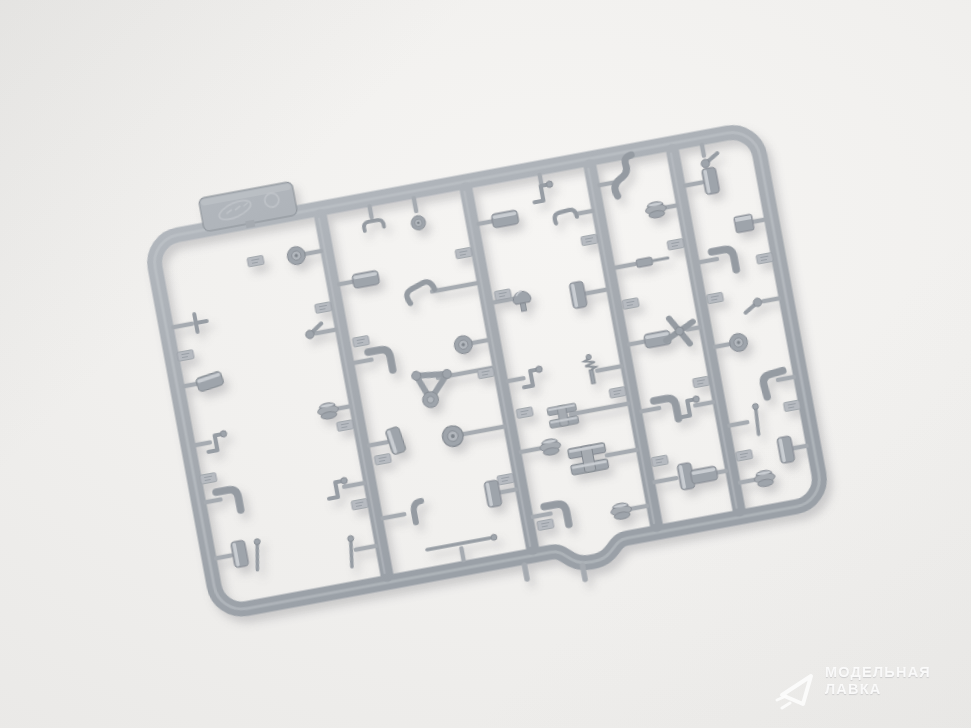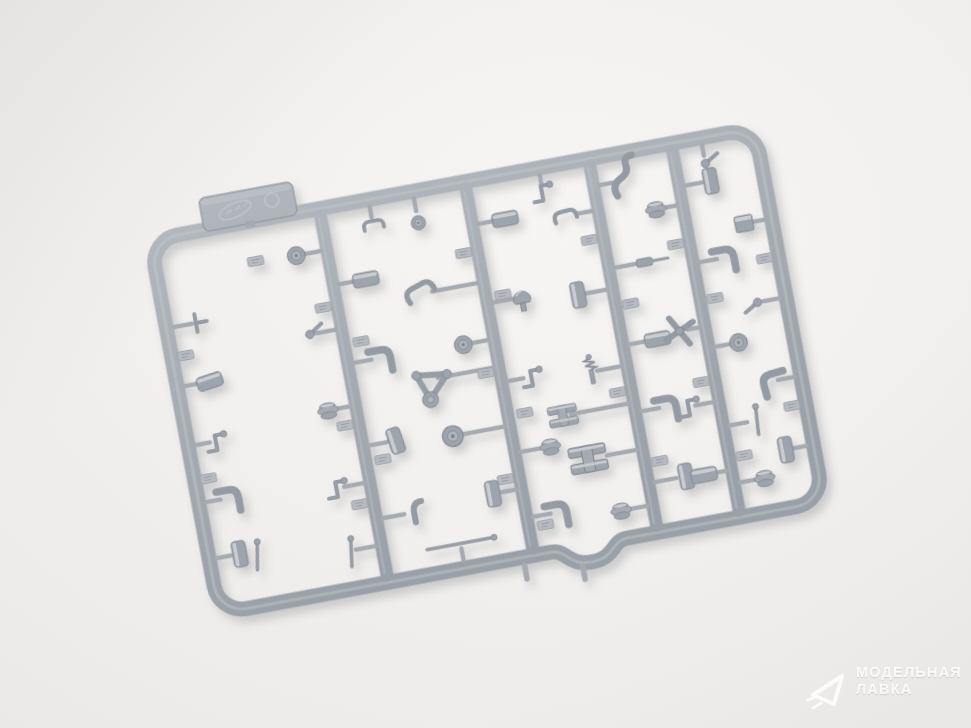--- a/index.html
+++ b/index.html
@@ -14,21 +14,21 @@
   .photo::before{
     content:"";
     position:absolute;inset:0;
     background:linear-gradient(135deg, rgba(180,180,178,.16), rgba(180,180,178,0) 28%),
                linear-gradient(315deg, rgba(200,200,198,.10), rgba(200,200,198,0) 30%);
     pointer-events:none;
   }
   svg.sprue{position:absolute;left:0;top:0;}
   .watermark{
     position:absolute;
-    left:805px;top:664px;
+    left:774px;top:664px;
     display:flex;
     align-items:flex-start;
     gap:7px;
     opacity:.88;
   }
   .wm-logo{margin-top:5px;}
   .wm-text{
     font-weight:bold;
     font-size:14.5px;
     line-height:17px;

